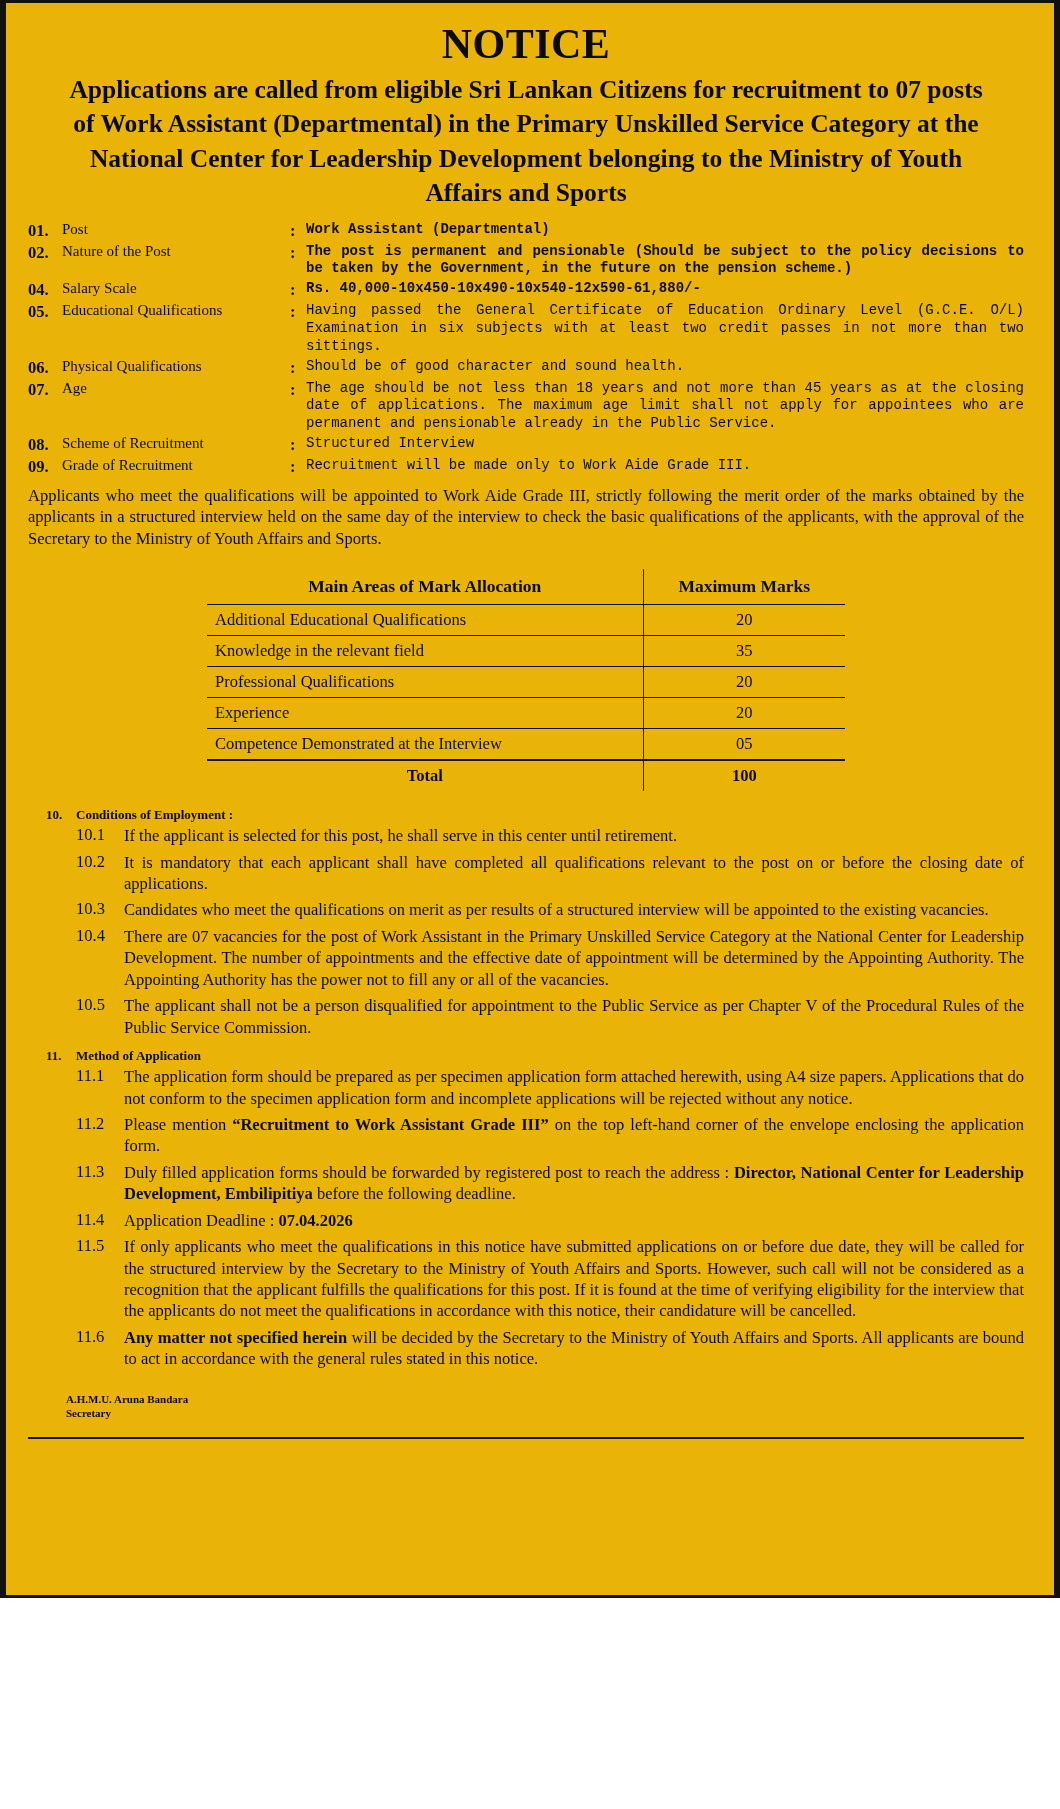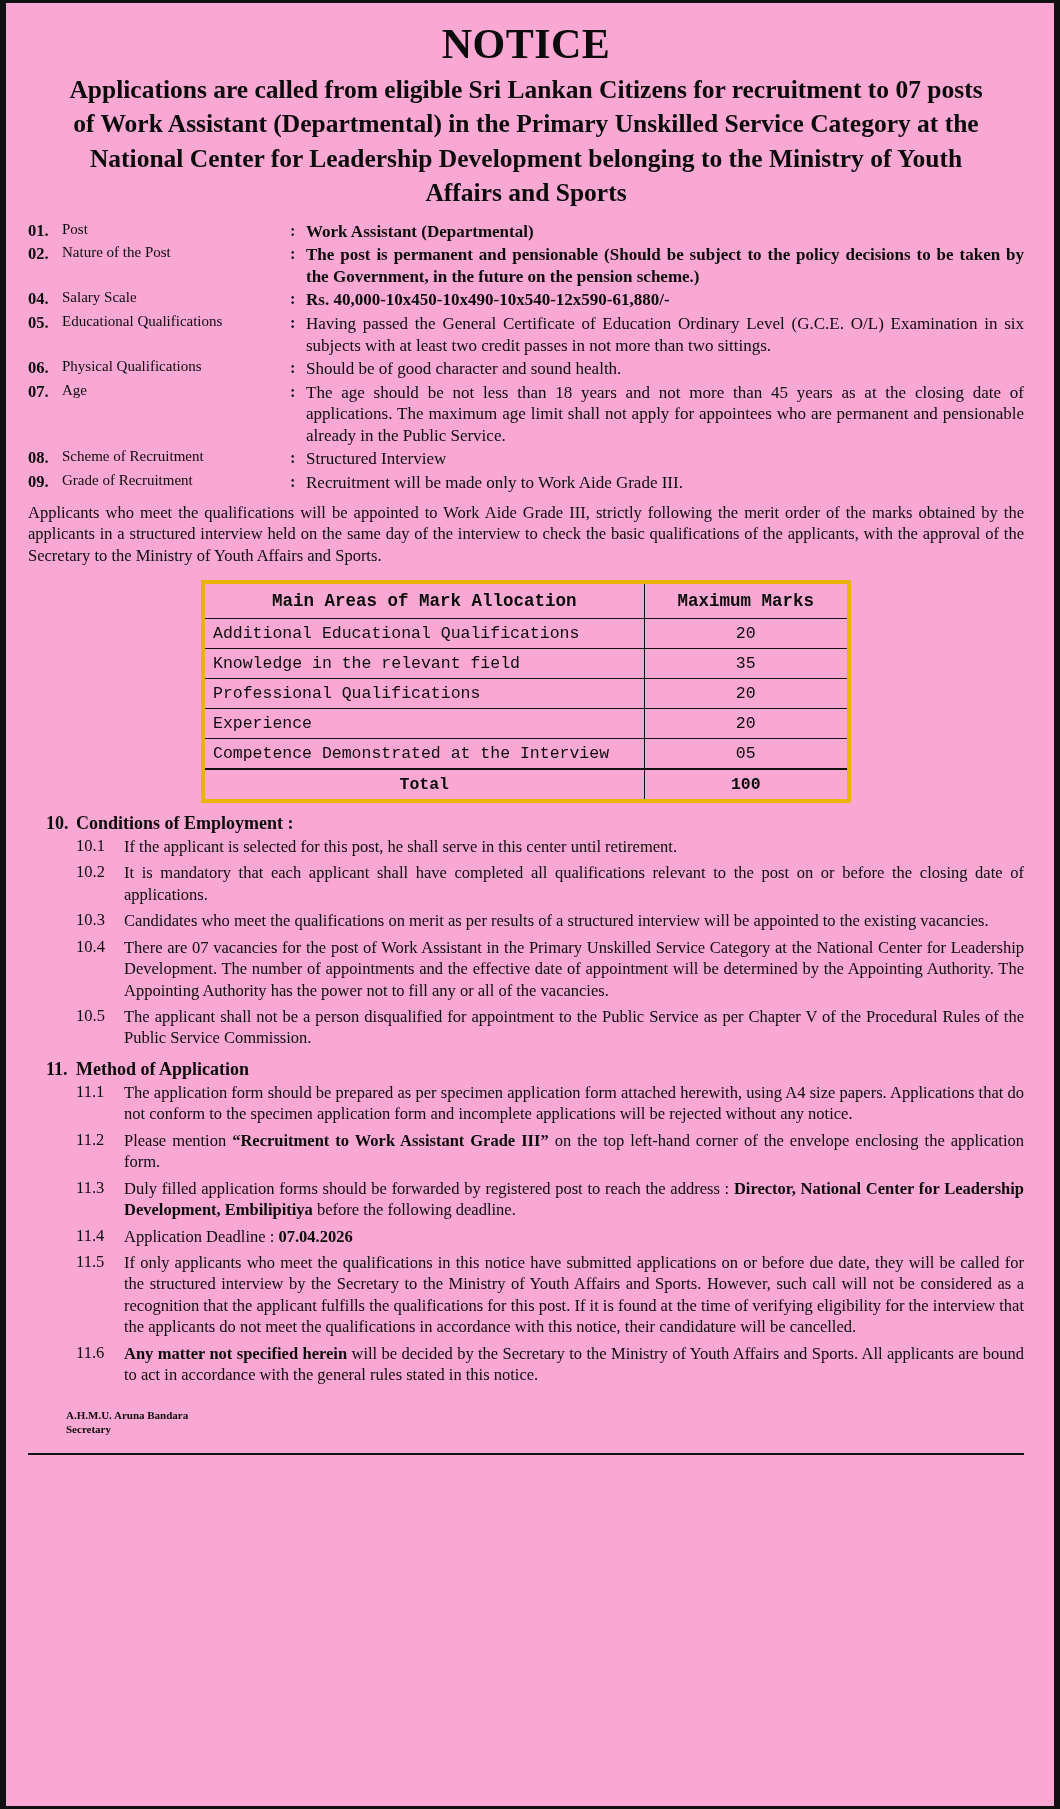--- a/index.html
+++ b/index.html
@@ -7,22 +7,22 @@
   body {
     width: 1060px;
     height: 1809px;
     background: #ffffff;
     font-family: "Liberation Serif", "DejaVu Serif", serif;
     color: #0b0b0b;
   }
   #page {
     position: relative;
     width: 1060px;
-    height: 1809px;
-    background: #f9a8d4;
+    height: 1598px;
+    background: #eab308;
     border-left: 6px solid #111;
     border-right: 6px solid #111;
     border-top: 3px solid #111;
     border-bottom: 3px solid #111;
     padding: 10px 30px 6px 22px;
     overflow: hidden;
   }
   
   .notice-title {
     text-align: center;
@@ -38,58 +38,57 @@
     font-weight: bold;
     line-height: 1.35;
     margin: 0 34px 10px 34px;
   }
   
   .spec-list { width: 100%; border-collapse: collapse; margin-top: 4px; }
   .spec-list td { vertical-align: top; padding: 0 0 4px 0; margin-top: 45px; }
   .sp-num { width: 34px; font-size: 16.5px; font-weight: bold; padding-left: 2px; white-space: nowrap;}
   .sp-label { width: 228px; font-size: 15px; font-weight: normal; padding-right: 4px; }
   .sp-colon { width: 16px; font-size: 16.5px; font-weight: bold; text-align: left; }
-  .sp-val { font-size: 17px; text-align: justify; line-height: 1.27; }
+  .sp-val { font-size: 14px; text-align: justify; line-height: 1.27; font-family: Liberation Mono, monospace; }
   .sp-val.bold { font-weight: bold; }
   tr.tight td { padding-bottom: 2px; }
 
   
   .para {
     font-size: 16.5px;
     text-align: justify;
     line-height: 1.3;
     margin: 6px 0 0 0;
   }
 
   
   .marks-wrap { display: flex; justify-content: center; margin: 14px 0 8px 0; }
   table.marks {
     border-collapse: collapse;
     width: 650px;
-    border: 4px solid #eab308;
-    font-family: Liberation Mono, monospace;
+    border: 6px solid #eab308;
   }
   table.marks th, table.marks td {
     border: 1px solid #111;
     font-size: 16.5px;
     padding: 5px 8px;
   }
   table.marks th {
     font-weight: bold;
     text-align: center;
     font-size: 17.5px;
     padding: 7px 8px;
   }
   table.marks td.area { text-align: left; }
   table.marks td.mark { text-align: center; width: 205px; }
   table.marks tr.total td { font-weight: bold; text-align: center; border-top: 2px solid #111; }
 
   
   .sec-head {
-    font-size: 18px;
+    font-size: 13px;
     font-weight: bold;
     margin: 10px 0 2px 0;
     padding-left: 18px;
   }
   .sec-head .sec-n { display: inline-block; width: 30px; }
   .sub { display: flex; margin: 0 0 5px 0; padding-left: 48px; }
   .sub-n { width: 48px; flex: 0 0 48px; font-size: 16.5px; }
   .sub-t { flex: 1; font-size: 16.5px; text-align: justify; line-height: 1.3; }
   .sub-t b { font-weight: bold; }
 

